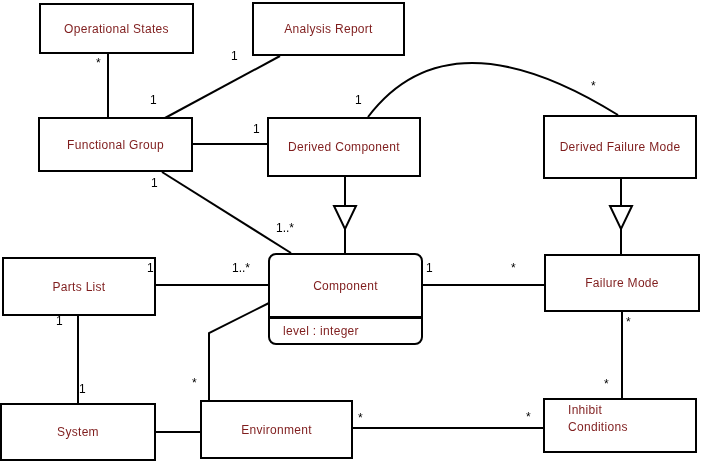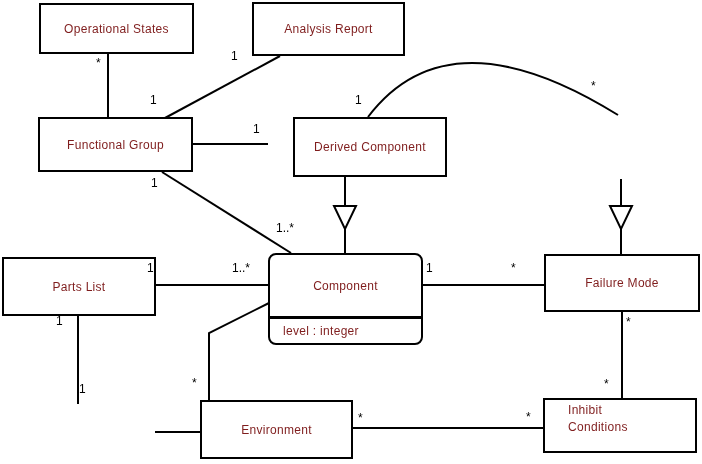--- a/index.html
+++ b/index.html
@@ -27,21 +27,21 @@
     justify-content: center;
     font-size: 12px;
     color: #7f1d1d;
     z-index: 2;
     letter-spacing: 0.3px;
   }
   
   #box-operational-states  { left: 39px;  top: 3px;   width: 155px; height: 51px; }
   #box-analysis-report     { left: 252px; top: 2px;   width: 153px; height: 54px; }
   #box-functional-group    { left: 38px;  top: 117px; width: 155px; height: 55px; }
-  #box-derived-component   { left: 267px; top: 117px; width: 154px; height: 60px; margin-left: 26px; }
+  #box-derived-component   { left: 267px; top: 117px; width: 154px; height: 60px; }
   #box-derived-failure-mode{ left: 543px; top: 115px; width: 154px; height: 64px; }
   #box-parts-list          { left: 2px;   top: 257px; width: 154px; height: 59px; justify-content: center; }
   #box-component           { left: 268px; top: 253px; width: 155px; height: 92px;
                              flex-direction: column; align-items: stretch; justify-content: flex-start; padding: 0; border-radius: 8px; }
   #box-failure-mode        { left: 544px; top: 254px; width: 156px; height: 58px; }
   #box-system              { left: 0px;   top: 403px; width: 156px; height: 58px; }
   #box-environment         { left: 200px; top: 400px; width: 153px; height: 59px; }
   #box-inhibit-conditions  { left: 543px; top: 398px; width: 154px; height: 55px;
                              align-items: flex-start; justify-content: flex-start;
                              padding: 2px 0 16px 23px; white-space: pre-line; line-height: 17px; }
@@ -115,34 +115,40 @@
   </div>
 
   <div id="box-functional-group" class="uml-class">
     <div class="uml-class-name">Functional Group</div>
   </div>
 
   <div id="box-derived-component" class="uml-class">
     <div class="uml-class-name">Derived Component</div>
   </div>
 
+  <div id="box-derived-failure-mode" class="uml-class">
+    <div class="uml-class-name">Derived Failure Mode</div>
+  </div>
 
   <div id="box-parts-list" class="uml-class">
     <div class="uml-class-name">Parts List</div>
   </div>
 
   <div id="box-component" class="uml-class">
     <div class="uml-class-name">Component</div>
     <div class="uml-class-attrs">level : integer</div>
   </div>
 
   <div id="box-failure-mode" class="uml-class">
     <div class="uml-class-name">Failure Mode</div>
   </div>
 
+  <div id="box-system" class="uml-class">
+    <div class="uml-class-name">System</div>
+  </div>
 
   <div id="box-environment" class="uml-class">
     <div class="uml-class-name">Environment</div>
   </div>
 
   <div id="box-inhibit-conditions" class="uml-class">
     <div class="uml-class-name" style="text-align:left">Inhibit
 Conditions</div>
   </div>
 

